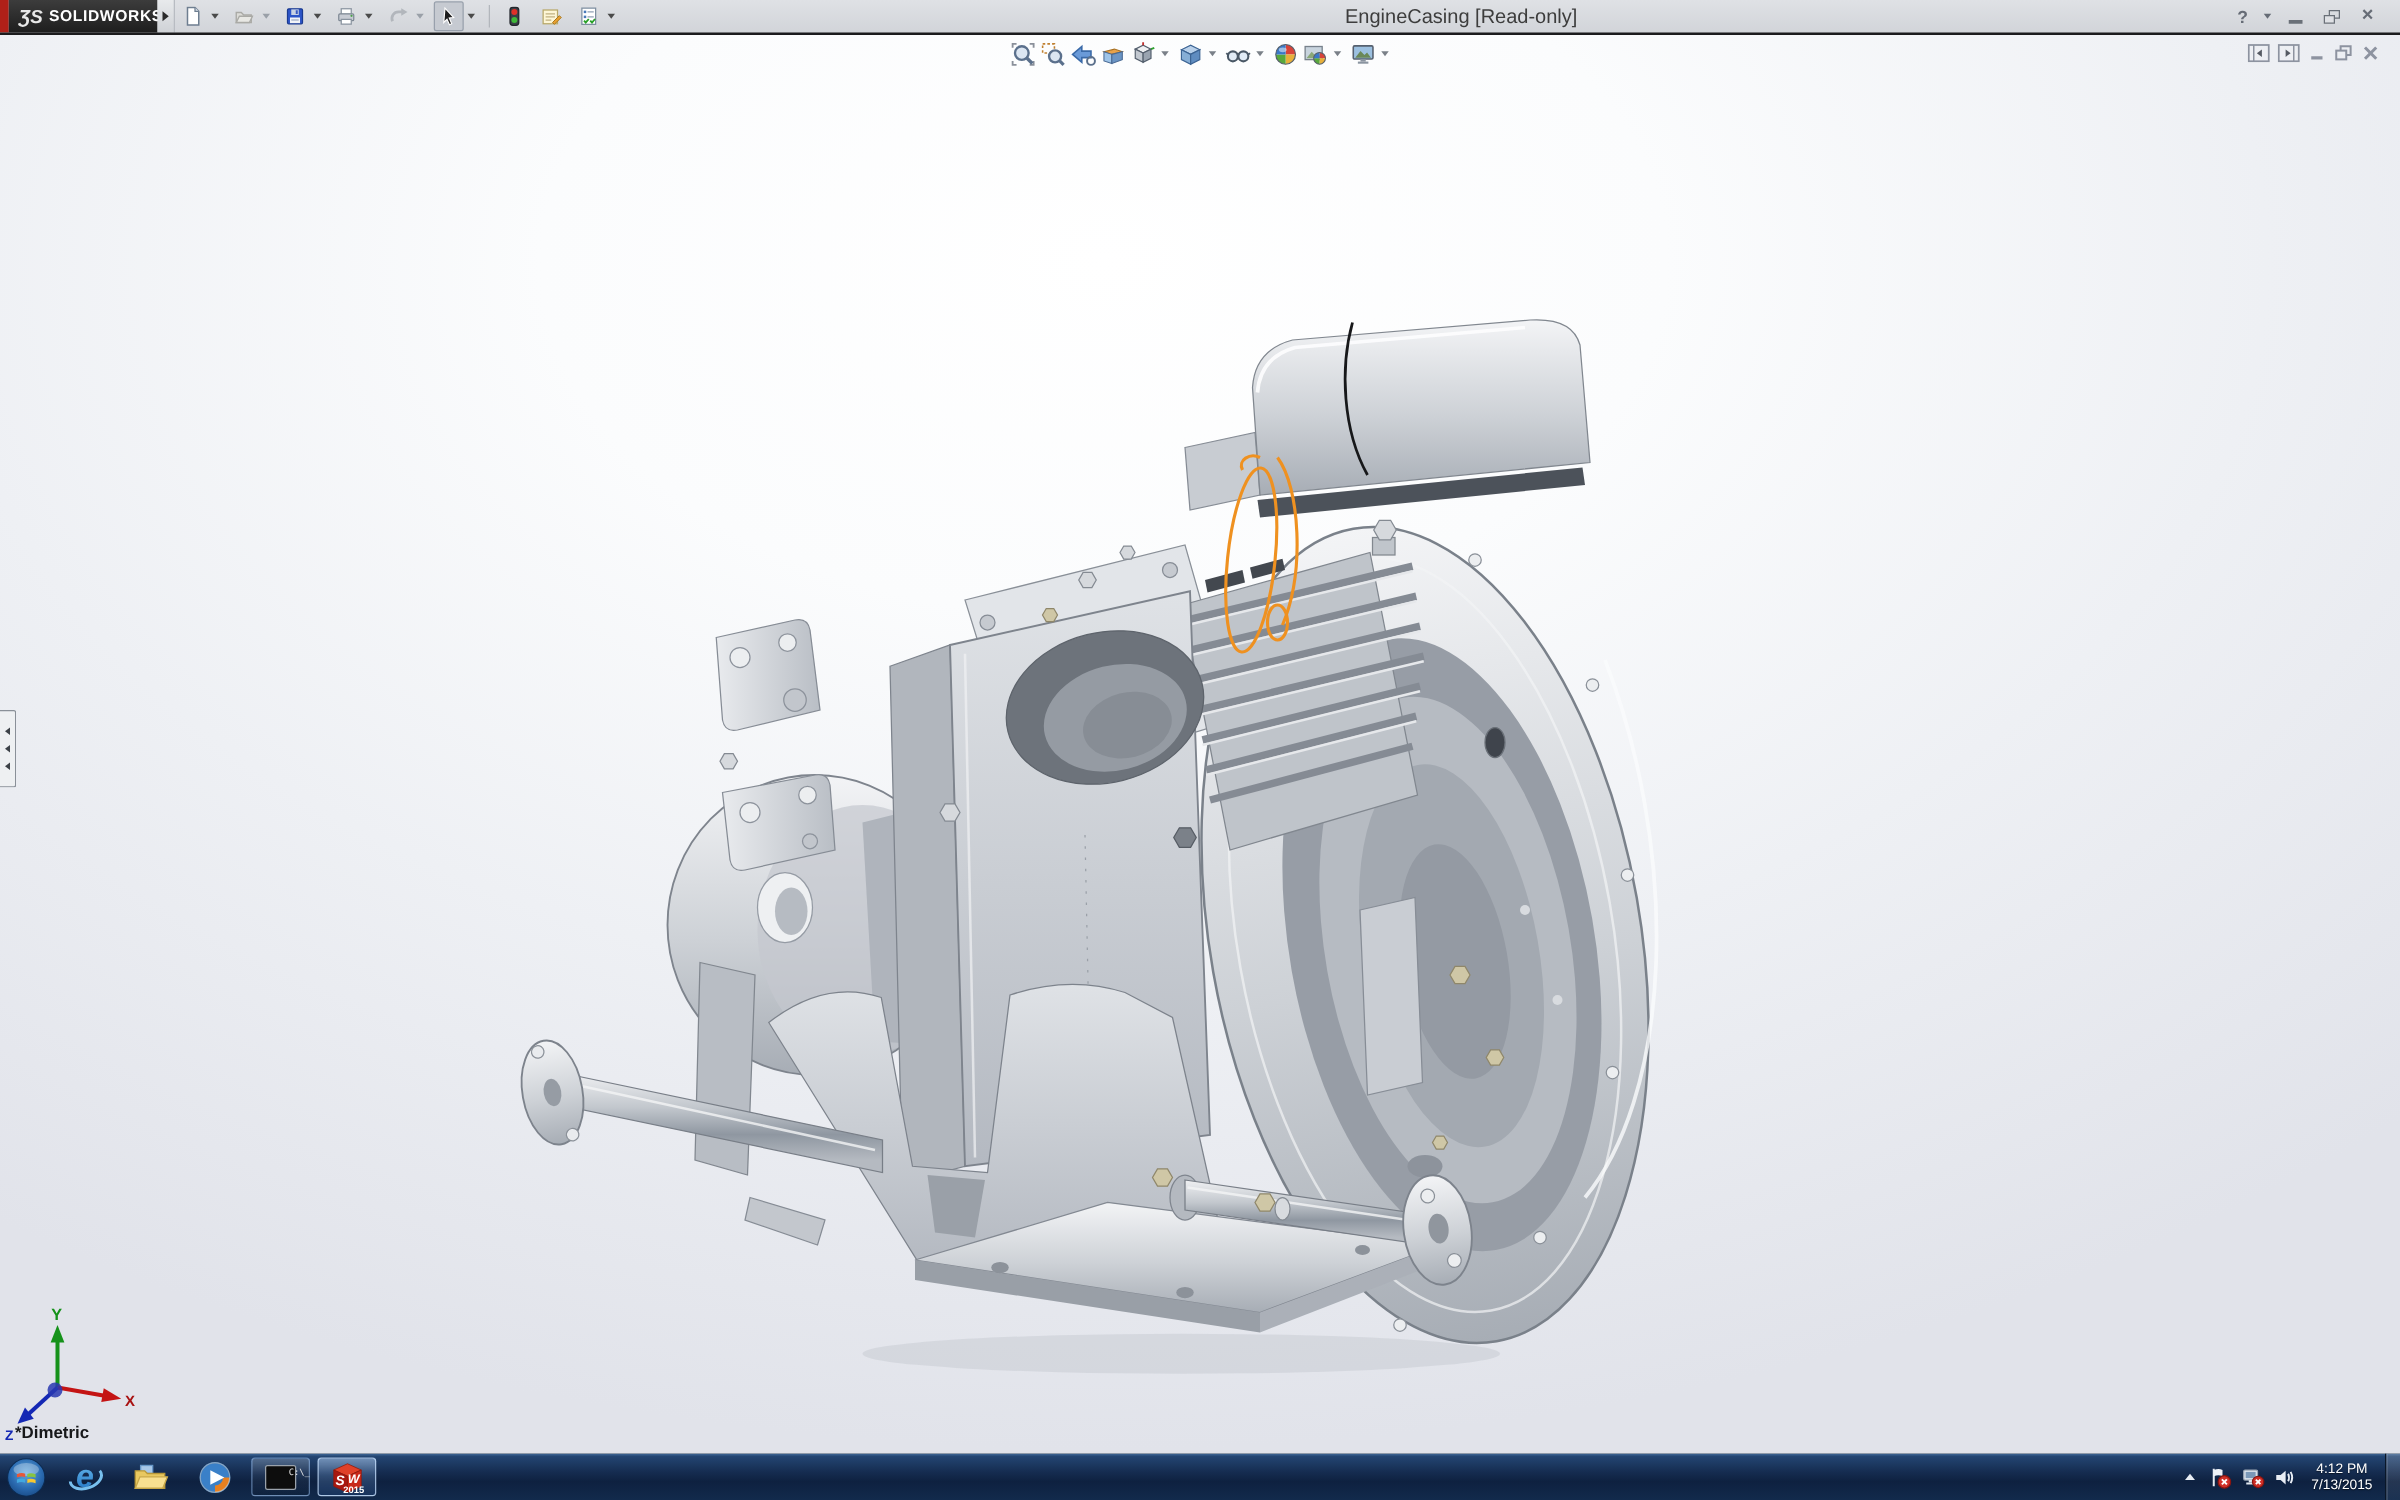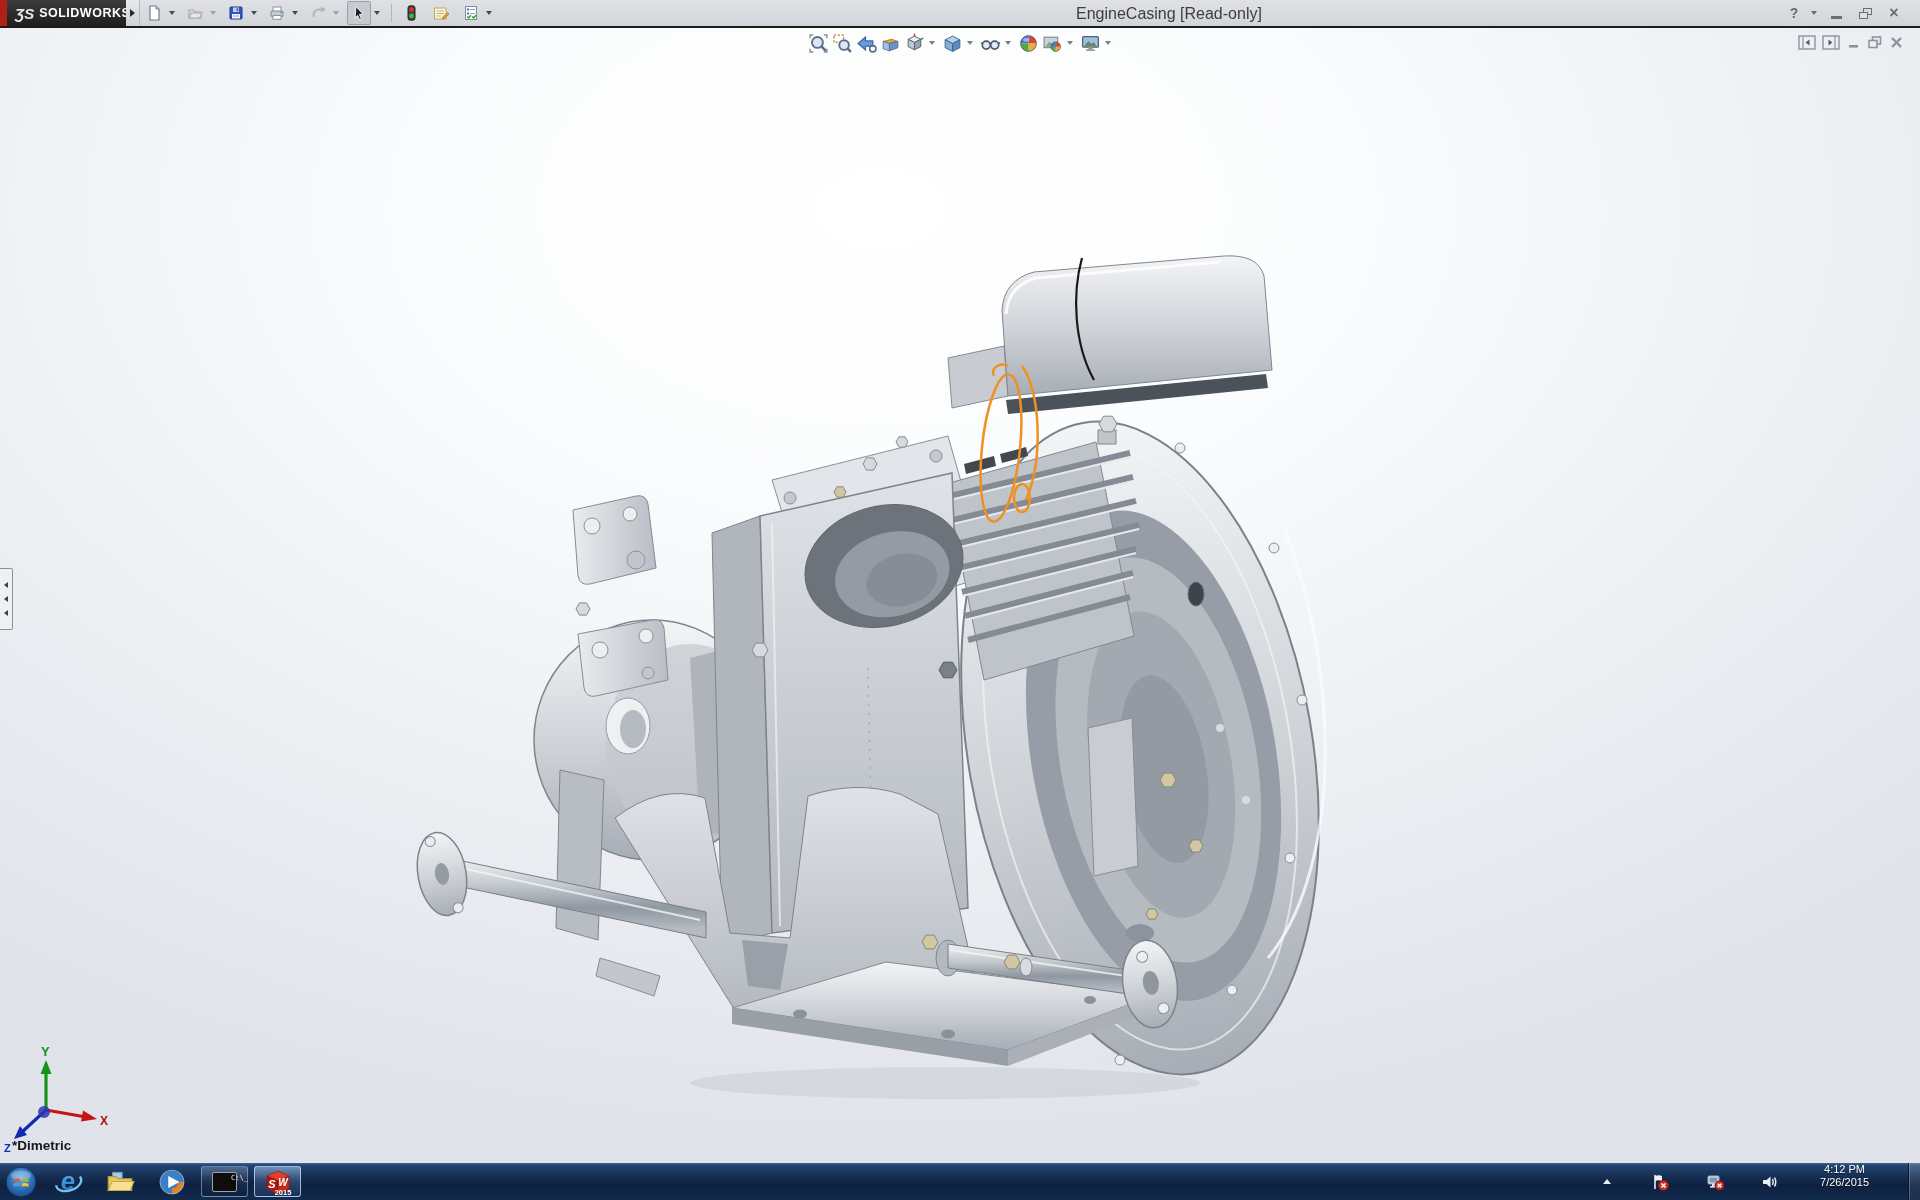--- a/index.html
+++ b/index.html
@@ -65,21 +65,21 @@
   .startorb { width:42px; height:37px; display:flex; align-items:center; justify-content:center; }
   .taskicon { width:52px; height:37px; display:flex; align-items:center; justify-content:center; }
   .taskapp { width:47px; height:31px; margin:0 3px; border:1px solid rgba(150,190,240,.55); border-radius:3px;
     background:linear-gradient(rgba(255,255,255,.22), rgba(255,255,255,.06) 45%, rgba(0,0,0,.12));
     display:flex; align-items:center; justify-content:center; }
   .taskapp.active { background:linear-gradient(rgba(190,220,255,.5), rgba(130,175,230,.28) 45%, rgba(40,80,140,.3));
     border-color:rgba(200,225,255,.75); }
   .cmdicon { width:25px; height:20px; background:#0d0d0d; border:1px solid #9aa2ac; border-radius:2px;
     display:block; position:relative; }
   .cmdtext { position:absolute; left:18px; top:1px; color:#e8e8e8; font-family:"DejaVu Sans Mono", monospace; font-size:7px; }
-  .tray { margin-left:auto; display:flex; align-items:flex-start; height:37px;gap:29px; }
+  .tray { margin-left:auto; display:flex; align-items:center; height:37px; }
   .tray button, .tray .clock { color:#fff; }
   .tray-up { width:22px; height:37px; display:flex; align-items:center; justify-content:center; }
   .tri-up { width:0; height:0; border-bottom:5px solid #e8edf4; border-left:4px solid transparent; border-right:4px solid transparent; }
   .trayico { width:26px; height:37px; display:flex; align-items:center; justify-content:center; }
   .clock { text-align:center; font-size:11px; line-height:13px; padding:0 10px 0 8px; color:#fff;
     text-shadow:0 1px 1px rgba(0,0,0,.6); }
   .showdesktop { width:12px; height:37px; border-left:1px solid #0a1728; box-shadow:inset 1px 0 0 rgba(255,255,255,.25);
     background:linear-gradient(rgba(255,255,255,.18), rgba(255,255,255,.04)); }
 </style>
 </head>
@@ -677,18 +677,18 @@
       </button>
       <button class="trayico">
         <svg width="20" height="20" viewBox="0 0 20 20">
           <polygon points="3,8 6.5,8 10.5,4.5 10.5,15.5 6.5,12 3,12" fill="#e8edf4"></polygon>
           <path d="M12.5,7 Q14,10 12.5,13" fill="none" stroke="#e8edf4" stroke-width="1.5"></path>
           <path d="M14.5,5.5 Q17,10 14.5,14.5" fill="none" stroke="#e8edf4" stroke-width="1.5"></path>
         </svg>
       </button>
       <div class="clock">
         <div>4:12 PM</div>
-        <div>7/26/2015</div>
+        <div>7/13/2015</div>
       </div>
       <button class="showdesktop"></button>
     </div>
   </div>
 </div>
 
 </body></html>

